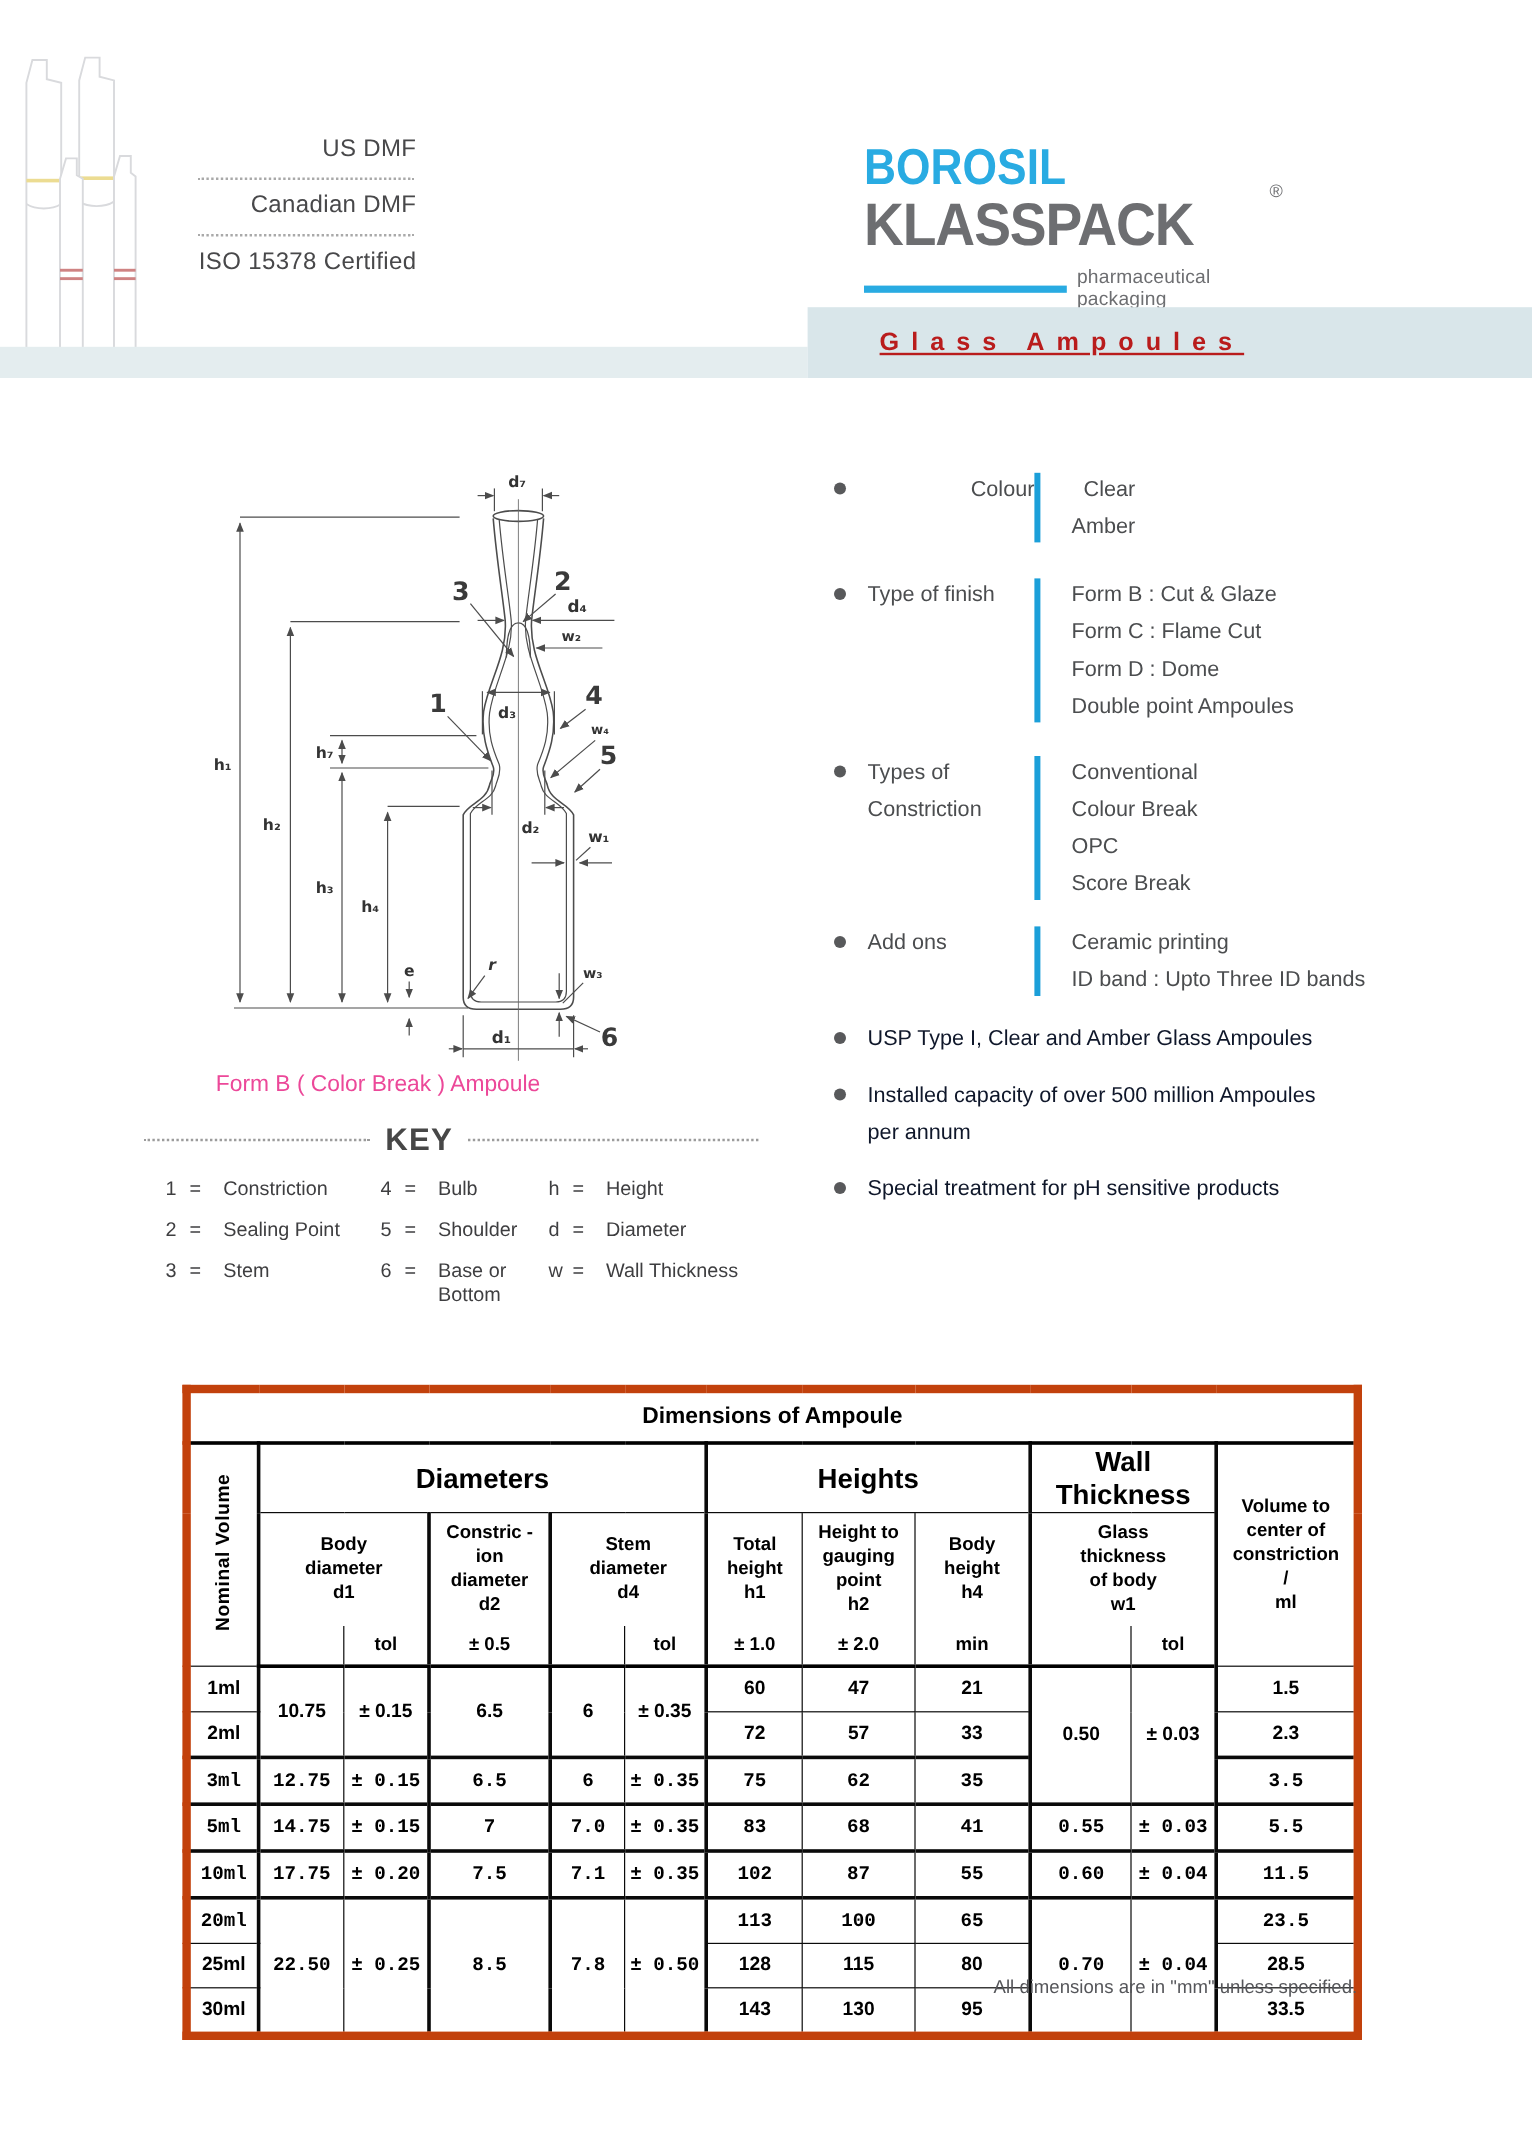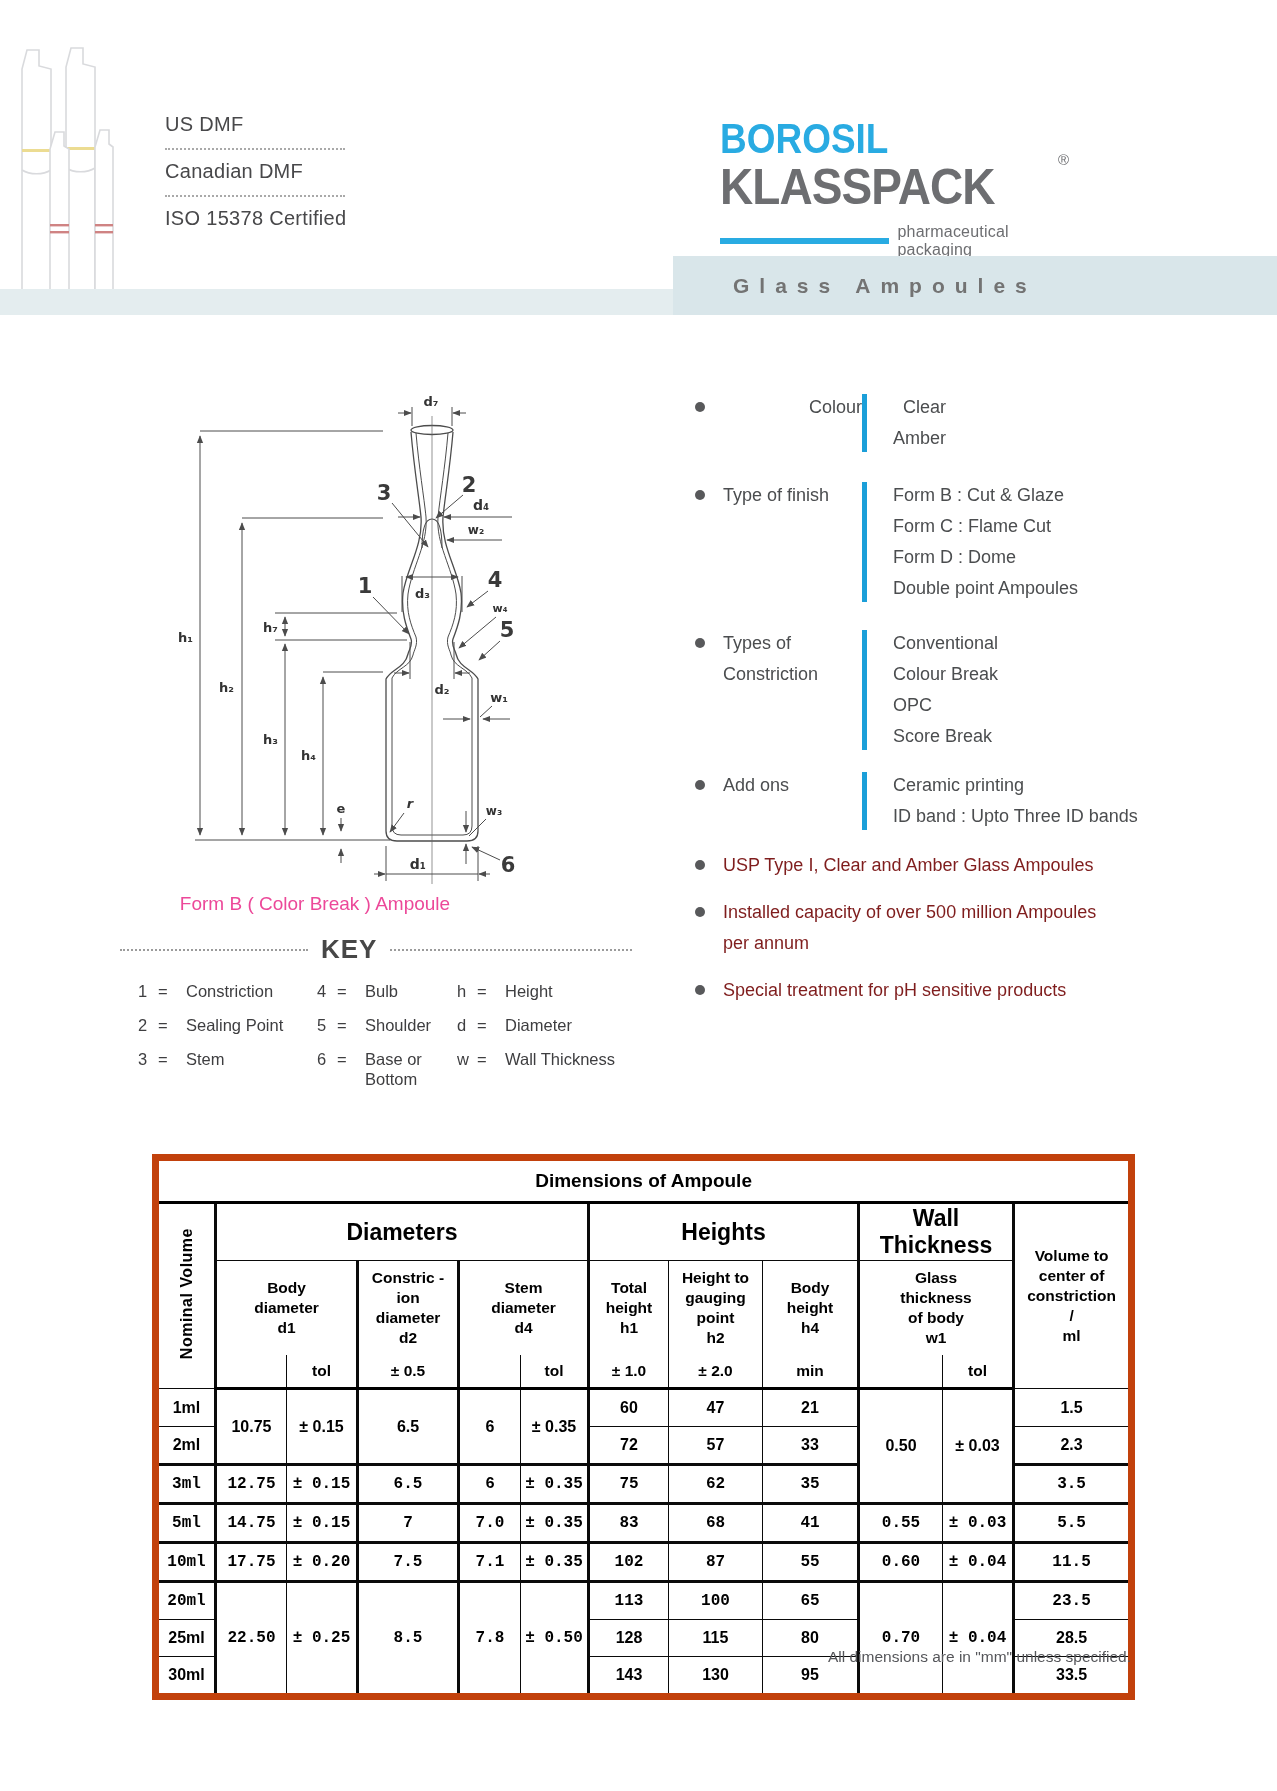--- a/index.html
+++ b/index.html
@@ -4,41 +4,41 @@
 <style>
   html,body{margin:0;padding:0;background:#ffffff;}
   .page{position:relative;width:1277px;height:1791px;background:#fff;overflow:hidden;
         font-family:"Liberation Sans","DejaVu Sans",sans-serif;color:#4b4d4f;}
   .abs{position:absolute;}
 
   
   .amp-art{left:6px;top:20px;}
 
   
-  .certs{left:165px;top:103px;width:182px;}
+  .certs{left:165px;top:103px;width:182px;text-align:right;}
   .cert-item{font-size:20px;color:#48484a;letter-spacing:.3px;padding:10px 0 12px 0;}
   .cert-sep{border-top:2px dotted #a9a9a9;width:180px;}
 
   
   .logo{left:720px;top:118px;width:360px;}
   .brand-top{display:inline-block;font-size:42px;font-weight:800;color:#29abe2;
              transform:scaleX(.88);transform-origin:left;letter-spacing:0;line-height:1;}
   .brand-row{position:relative;margin-top:2px;line-height:1;}
   .brand-bottom{display:inline-block;font-size:50px;font-weight:800;color:#6d6e71;
                 transform:scaleX(.92);transform-origin:left;letter-spacing:-1px;line-height:1;}
   .reg{position:absolute;left:338px;top:-10px;font-size:15px;color:#6d6e71;font-weight:400;}
   .logo-rule-row{display:flex;align-items:center;margin-top:11px;}
   .logo-rule{width:177px;height:6px;background:#29abe2;margin-right:8px;}
   .tagline{font-size:16px;color:#6d6e71;letter-spacing:.2px;}
 
   
   .band-left{left:0;top:289px;width:673px;height:26px;background:#e4edef;}
   .band-main{left:673px;top:256px;width:604px;height:59px;background:#d9e6ea;}
   .band-text{padding-left:60px;line-height:59px;font-size:21px;font-weight:600;
-             letter-spacing:10px;color:#737373;}
+             letter-spacing:10px;color:#b91c1c;text-decoration:underline;}
 
   
   .diagram{left:140px;top:340px;}
   .diagram-caption{left:150px;top:893px;width:330px;text-align:center;
                    font-size:19px;color:#ec4899;}
 
   
   .key{left:120px;top:934px;width:512px;}
   .key-title-row{display:flex;align-items:center;}
   .kdot-l{width:188px;border-top:2px dotted #9b9b9b;}
@@ -52,21 +52,21 @@
 
   
   .right-col{left:673px;top:392px;width:600px;}
   .feature{display:flex;padding-left:22px;}
   .m1{margin-bottom:26px;text-align:right;} .m2{margin-bottom:24px;} .m3{margin-bottom:18px;} .m4{margin-bottom:18px;}
   .dot{width:10px;height:10px;border-radius:50%;background:#58595b;margin:10px 18px 0 0;flex:none;}
   .flabel{width:139px;font-size:18px;line-height:31px;color:#4b4d4f;white-space:pre-line;flex:none;}
   .fbar{width:5px;background:#1b9fd9;margin:2px 26px 2px 0;flex:none;}
   .fvalues{font-size:18px;line-height:31px;color:#4b4d4f;}
   .bullet-row{display:flex;padding-left:22px;margin-bottom:16px;}
-  .btext{font-size:18px;line-height:31px;color:#7f1d1d;white-space:pre-line;width:500px;}
+  .btext{font-size:18px;line-height:31px;color:#0f172a;white-space:pre-line;width:500px;}
 
   
   .spec-table{left:152px;top:1154px;}
   table.dims{border-collapse:collapse;table-layout:fixed;width:976px;background:#fff;}
   table.dims td,table.dims th{border:1.8px solid #0a0a0a;text-align:center;vertical-align:middle;
       font-weight:700;color:#000;padding:1px 2px;font-family:"Liberation Sans",sans-serif;}
   table.dims{border:7px solid #c2410c;}
   .blt{border-left-width:3px !important;}
   .t-title{font-size:19px;height:38px;border-bottom:3px solid #000 !important;}
   .t-grp{font-size:23px;height:32px;}

